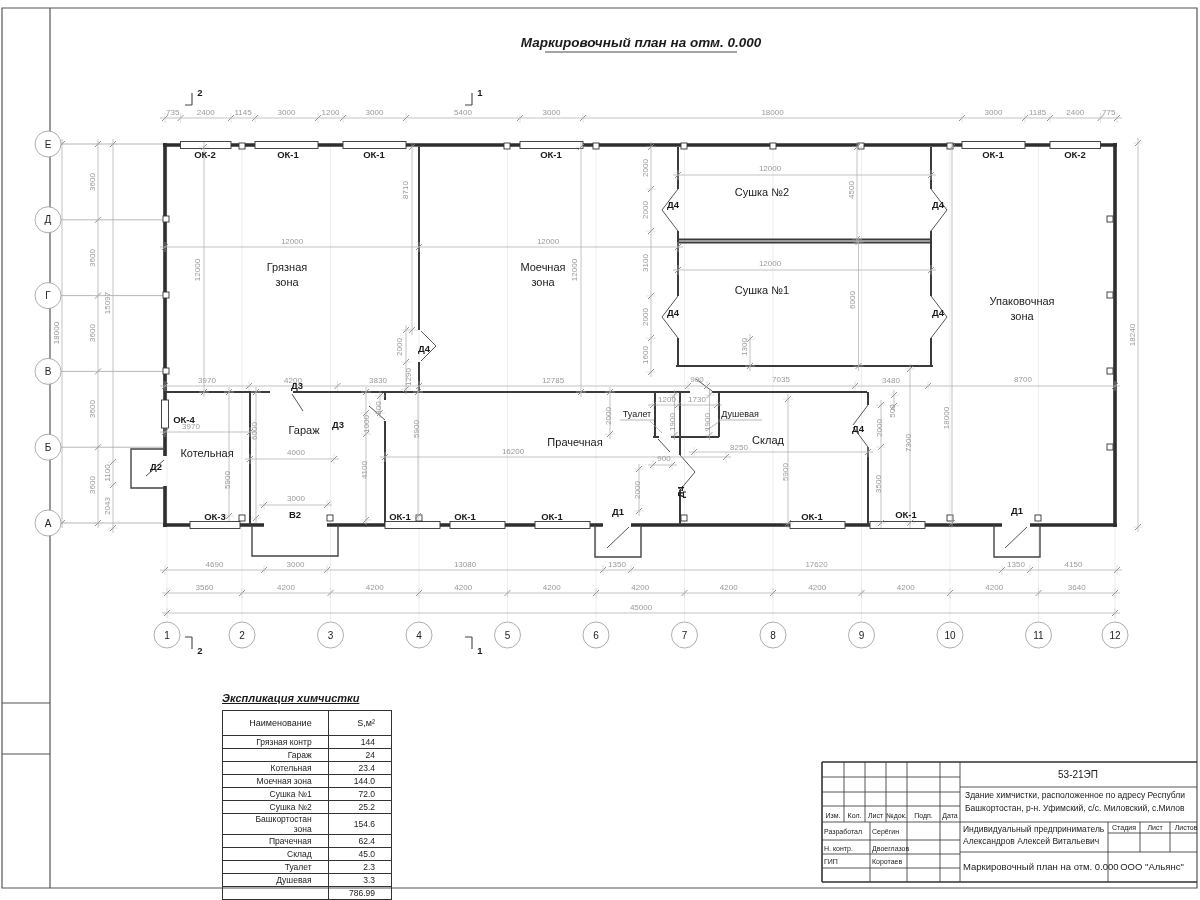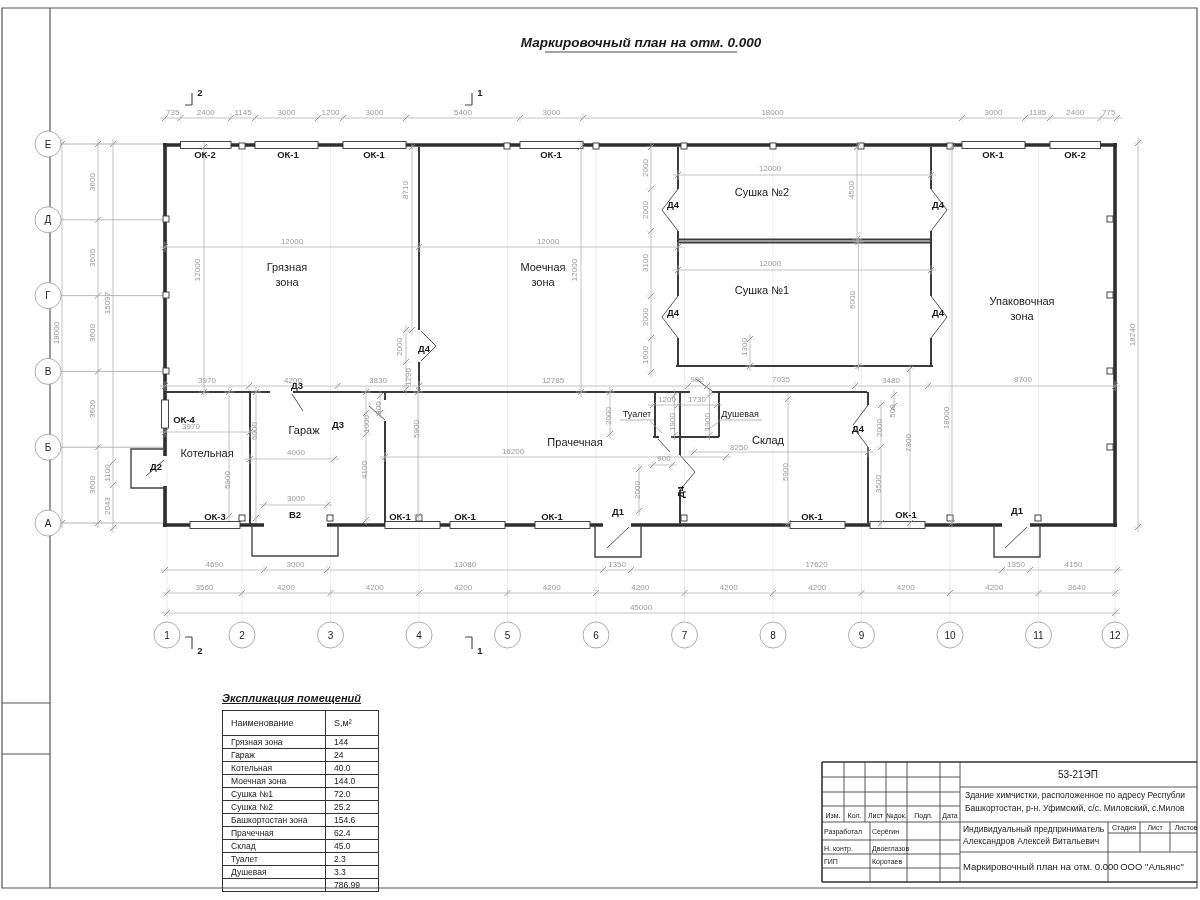--- a/index.html
+++ b/index.html
@@ -33,22 +33,22 @@
   .t-title{font-size:13.5px;font-style:italic;font-weight:bold;fill:#1a1a1a;text-anchor:middle;}
   .t-tb{font-size:8.5px;fill:#1a1a1a;}
   .t-tb-s{font-size:7px;fill:#1a1a1a;}
   .t-tb-c{font-size:10px;fill:#1a1a1a;text-anchor:middle;}
   .t-tb-m{font-size:9.5px;fill:#1a1a1a;}
   
   #expl{position:absolute;left:222px;top:692px;width:170px;}
   #expl .etitle{font-size:11px;font-style:italic;font-weight:bold;color:#1a1a1a;
     text-decoration:underline;margin-bottom:6px;}
   #expl table{border-collapse:collapse;}
-  #expl td{border:1px solid #333;font-size:8.5px;color:#1a1a1a;text-align:left;
-    height:12px;padding:0 8px;margin-top:8px;}
+  #expl td{border:1px solid #333;font-size:8.5px;color:#1a1a1a;text-align:right;
+    height:12px;padding:0 16px;margin-top:8px;}
   #expl td.name{width:86px;}
   #expl td.area{width:36px;}
   #expl tr.hdr td{height:24px;font-size:9px;}
 </style>
 </head>
 <body>
 
 <div id="sheet">
 <svg id="plan-svg" width="1200" height="900" viewBox="0 0 1200 900">
 
@@ -742,38 +742,38 @@
     <text class="t-tb" x="963" y="844">Александров Алексей Витальевич</text>
     <text class="t-tb-s" x="1124" y="830" text-anchor="middle">Стадия</text>
     <text class="t-tb-s" x="1155" y="830" text-anchor="middle">Лист</text>
     <text class="t-tb-s" x="1186" y="830" text-anchor="middle">Листов</text>
     <text class="t-tb-m" x="963" y="870">Маркировочный план на отм. 0.000</text>
     <text class="t-tb-m" x="1152" y="870" text-anchor="middle">ООО "Альянс"</text>
   </g>
 </svg>
 
 <div id="expl">
-  <div class="etitle">Экспликация помещений</div>
+  <div class="etitle">Экспликация химчистки</div>
   <table>
     <tbody>
           <tr class="hdr">
       <td class="name">Наименование</td>
       <td class="area">S,м²</td>
     </tr>
     <tr>
-            <td class="name">Грязная зона</td>
+            <td class="name">Грязная контр</td>
             <td class="area">144</td>
           </tr>
     <tr>
             <td class="name">Гараж</td>
             <td class="area">24</td>
           </tr>
     <tr>
             <td class="name">Котельная</td>
-            <td class="area">40.0</td>
+            <td class="area">23.4</td>
           </tr>
     <tr>
             <td class="name">Моечная зона</td>
             <td class="area">144.0</td>
           </tr>
     <tr>
             <td class="name">Сушка №1</td>
             <td class="area">72.0</td>
           </tr>
     <tr>

